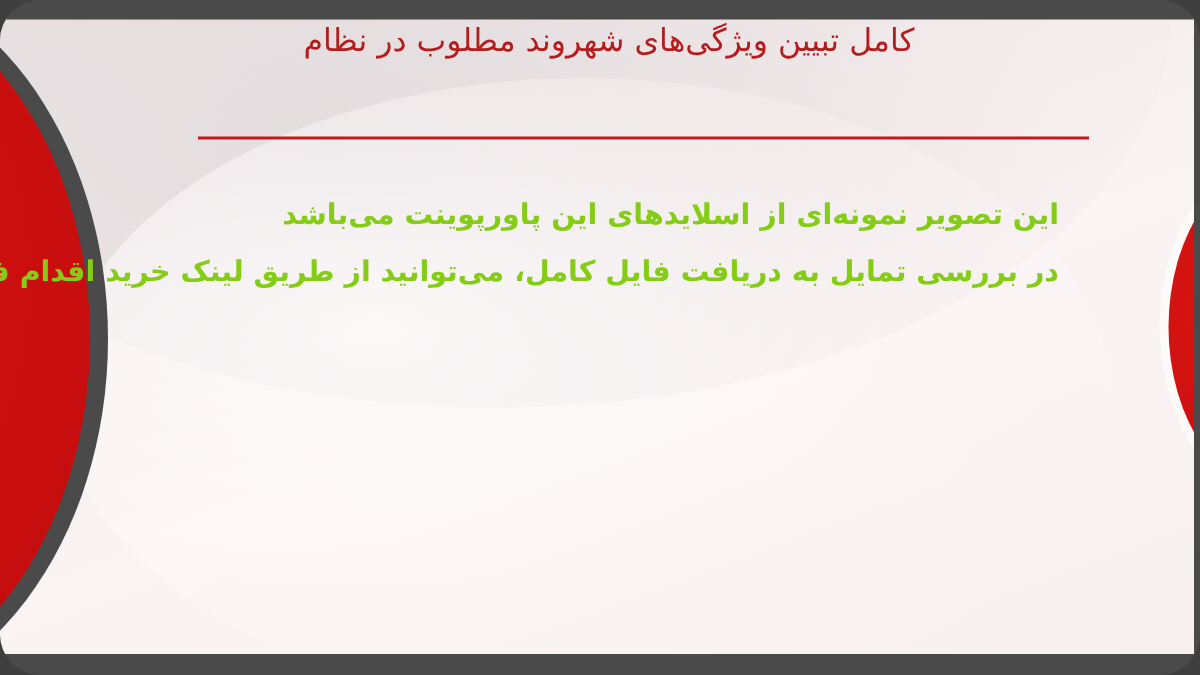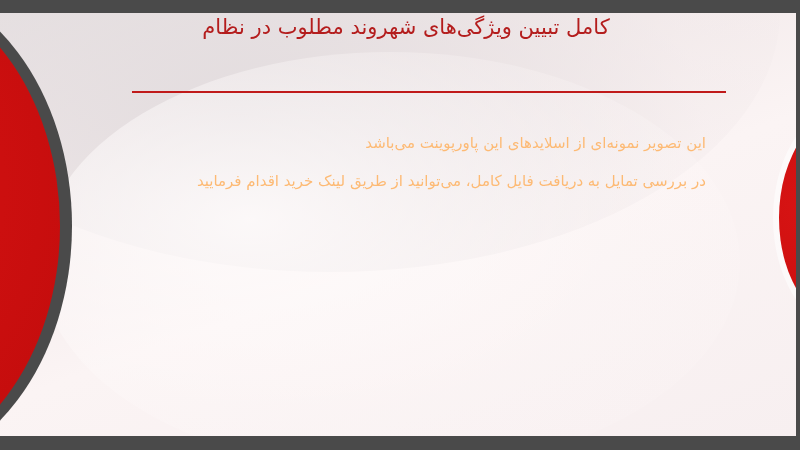--- a/index.html
+++ b/index.html
@@ -7,20 +7,21 @@
     padding: 0;
     background: #3f3f3f;
   }
   .slide {
     position: relative;
     width: 800px;
     height: 450px;
     overflow: hidden;
     background: #4a4a4a;
     font-family: "DejaVu Sans", "Liberation Sans", sans-serif;
+    border-radius: 27px;
   }
 
   
   .frame-top {
     position: absolute;
     left: 0; top: 0;
     width: 800px; height: 13px;
     background: #4a4a4a;
     z-index: 6;
   }
@@ -141,24 +142,24 @@
 
   .body-block {
     position: absolute;
     right: 90px;
     top: 112px;
     width: 640px;
     text-align: right;
     direction: rtl;
   }
   .body-line {
-    color: #fdba74;
-    font-size: 15px;
+    color: #84cc16;
+    font-size: 19px;
     line-height: 38px;
-    font-weight: 400;
+    font-weight: 700;
     white-space: nowrap;
   }
 </style>
 </head>
 <body>
 
 <div class="slide">
 
   <div class="panel">
     <div class="arcs-wrap">

